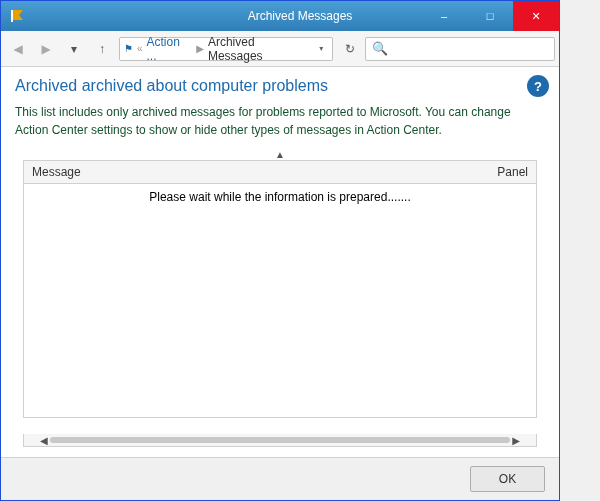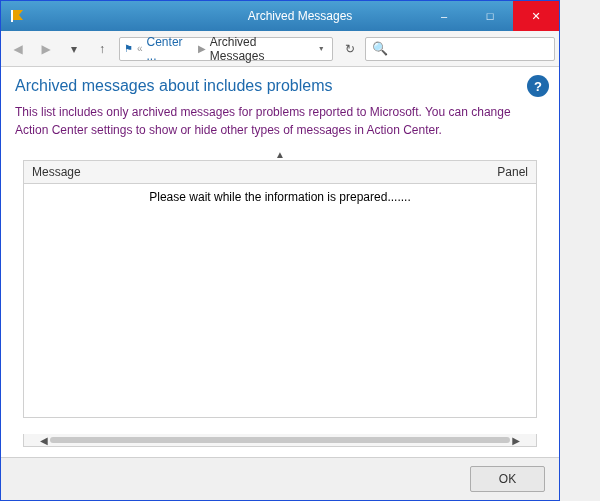--- a/index.html
+++ b/index.html
@@ -191,21 +191,21 @@
 
     .page-heading {
       color: #1e6aad;
       font-size: 16px;
       font-weight: 300;
       margin-bottom: 8px;
     }
 
     .description-text {
       font-size: 12px;
-      color: #701a75;
+      color: #14532d;
       line-height: 1.5;
       margin-bottom: 4px;
     }
 
     .action-link {
       color: #1e6aad;
       text-decoration: none;
       font-size: 12px;
       cursor: pointer;
     }
@@ -329,21 +329,21 @@
     <button class="nav-btn">
       <span>▾</span>
     </button>
     <button class="nav-btn">
       <span>↑</span>
     </button>
 
     <div class="breadcrumb-bar">
       <span class="breadcrumb-flag">⚑</span>
       <span class="breadcrumb-sep">«</span>
-      <a class="breadcrumb-link">Center ...</a>
+      <a class="breadcrumb-link">Action ...</a>
       <span class="breadcrumb-sep">▶</span>
       <span>Archived Messages</span>
       <button class="breadcrumb-dropdown">▾</button>
     </div>
 
     <button class="refresh-btn">
       <span>↻</span>
     </button>
 
     <div class="search-box">
@@ -352,21 +352,21 @@
       </button>
     </div>
   </div>
 
   <div class="main-content" style="flex:1; display:flex; flex-direction:column; overflow:hidden;">
 
     <div class="help-icon">
       <span>?</span>
     </div>
 
-    <h1 class="page-heading">Archived messages about includes problems</h1>
+    <h1 class="page-heading">Archived archived about computer problems</h1>
 
     <p class="description-text">This list includes only archived messages for problems reported to Microsoft. You can change Action Center settings to show or hide other types of messages in Action Center.</p>
 
 
     <div class="collapse-arrow">
       <span>▲</span>
     </div>
 
     <div class="table-area">
       <div class="table-header">

